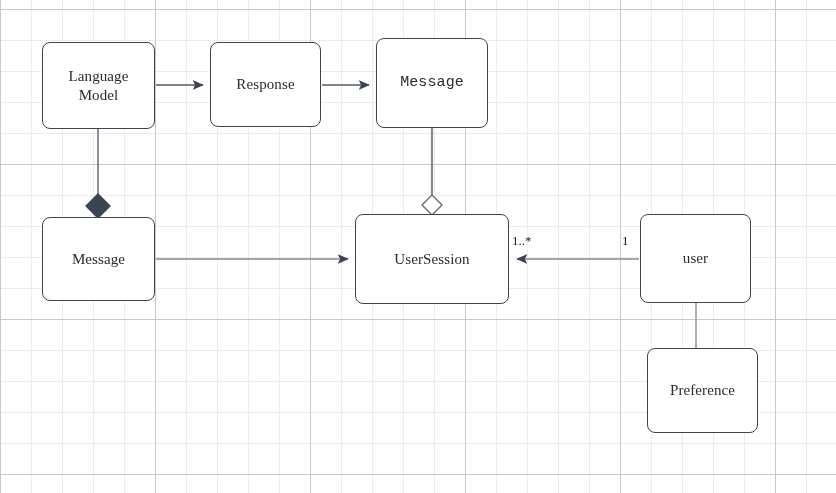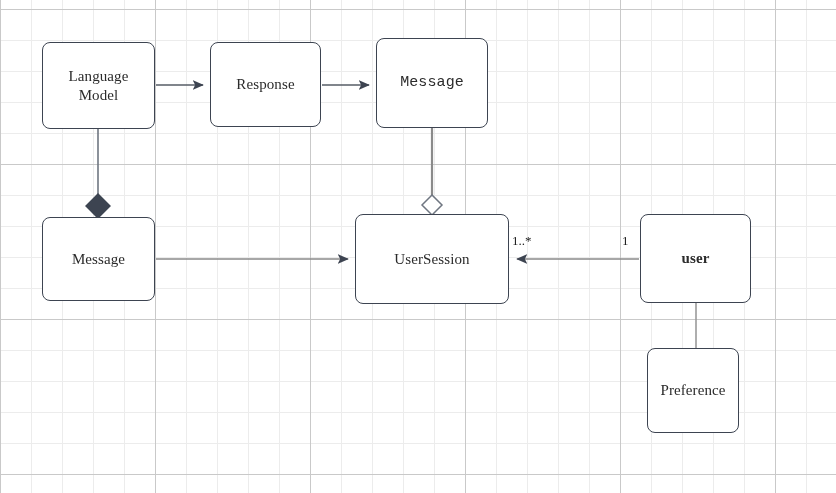--- a/index.html
+++ b/index.html
@@ -128,25 +128,25 @@
   </div>
 
   <div class="node" style="left:42px; top:217px; width:113px; height:84px;">
     <span class="lbl">Message</span>
   </div>
 
   <div class="node" style="left:355px; top:214px; width:154px; height:90px;align-items:center;">
     <span class="lbl">UserSession</span>
   </div>
 
-  <div class="node" style="left:640px; top:214px; width:111px; height:89px;font-weight:bold;">
+  <div class="node" style="left:640px; top:214px; width:111px; height:89px;">
     <span class="lbl">user</span>
   </div>
 
-  <div class="node" style="left:647px; top:348px; width:92px; height:85px;">
+  <div class="node" style="left:647px; top:348px; width:111px; height:85px;">
     <span class="lbl">Preference</span>
   </div>
 
   <div class="mult" style="left:512px; top:233px;">1..*</div>
 
   <div class="mult" style="left:622px; top:233px;">1</div>
 
 </div>
 
 </body></html>

